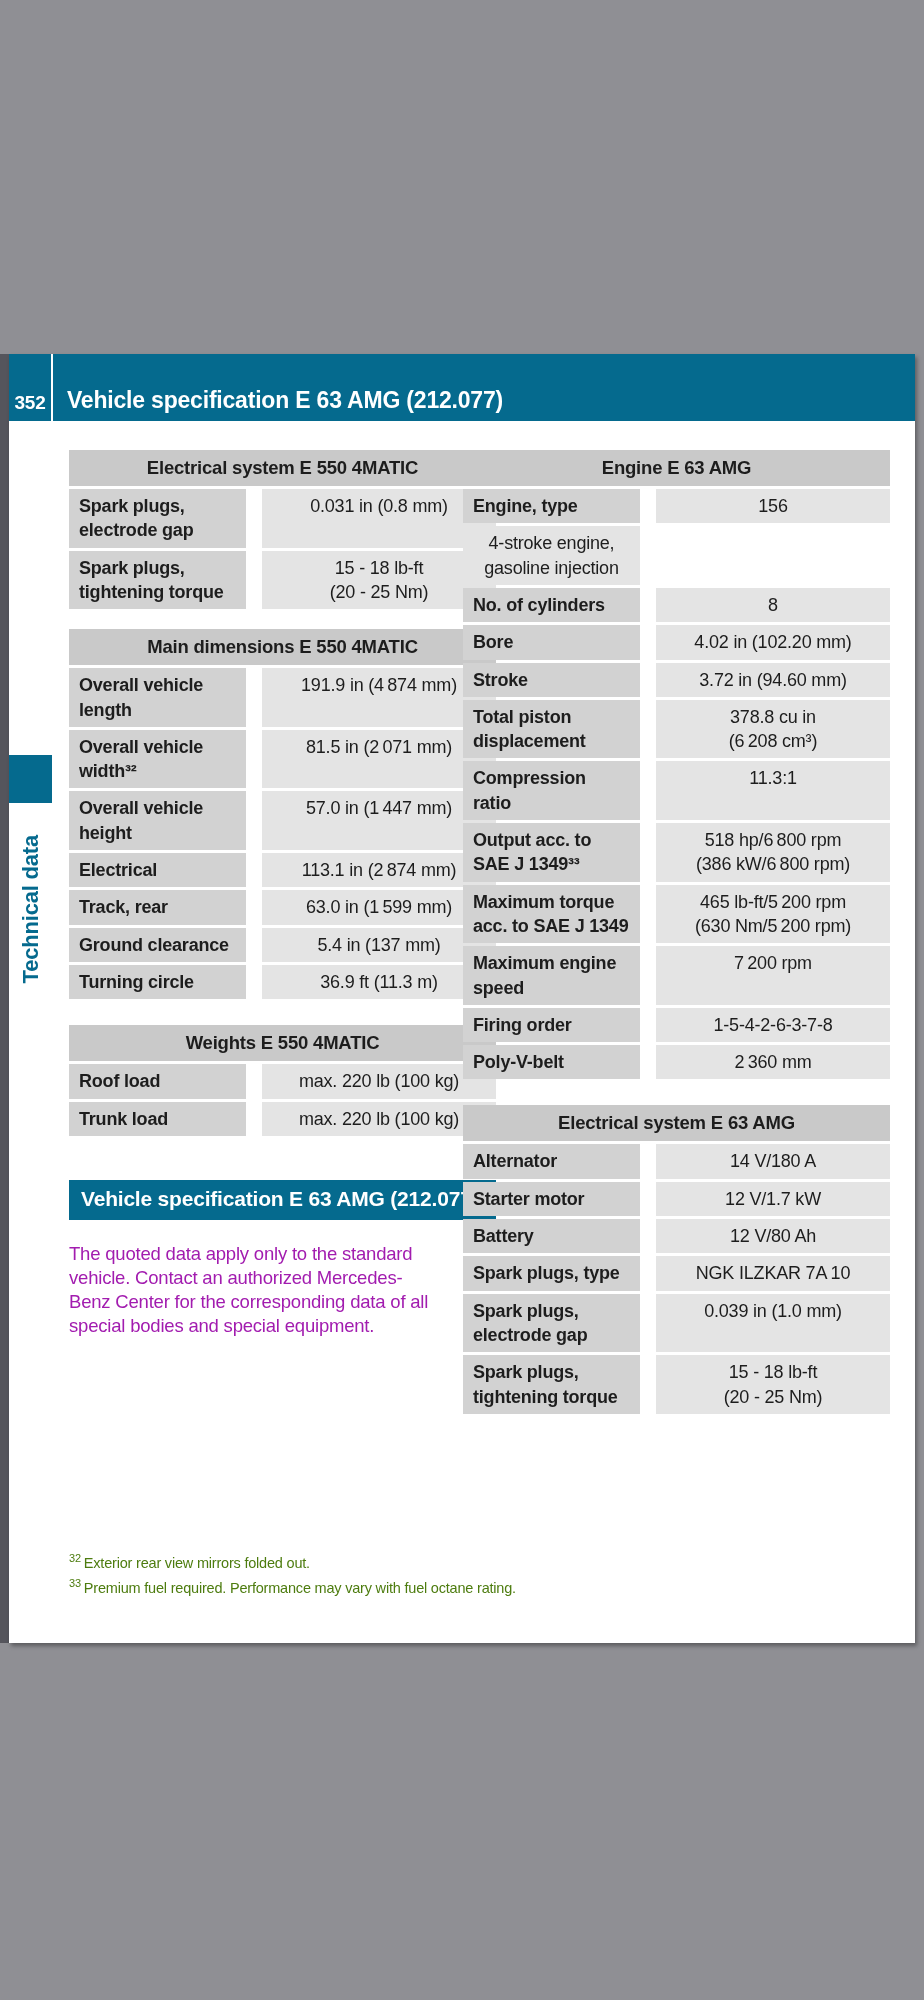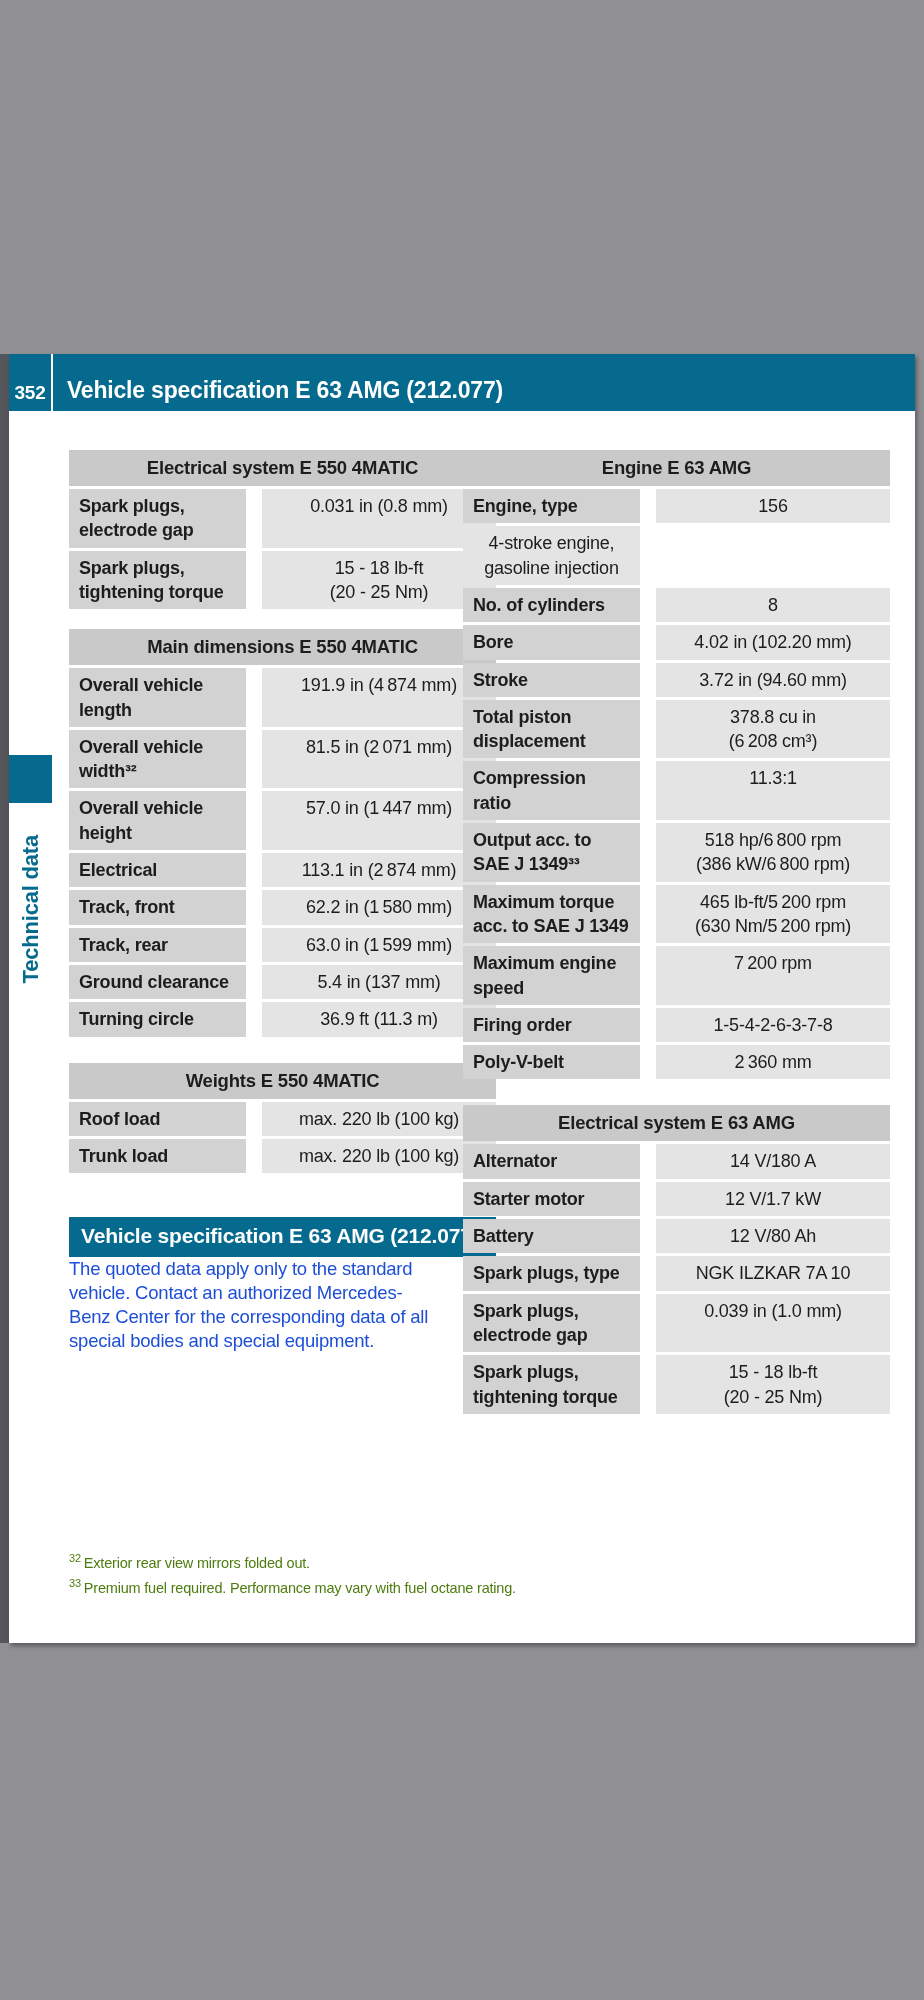--- a/index.html
+++ b/index.html
@@ -16,21 +16,21 @@
     position:absolute; left:0; top:354px; width:9px; height:1289px;
     background:#55555c;
   }
   .page {
     position:absolute; left:9px; top:354px; width:906px; height:1289px;
     background:#ffffff;
     box-shadow:2px 3px 4px rgba(0,0,0,0.35);
   }
   
   .banner {
-    position:absolute; left:0; top:0; right:0; height:57px;
+    position:absolute; left:0; top:0; right:0; height:67px;
     background:var(--accent);
     display:flex; align-items:flex-end; padding-bottom:7px;
   }
   .page-num {
     width:42px; text-align:center; color:#fff; font-weight:bold; font-size:19px;
   }
   .banner-divider {
     position:absolute; left:42px; top:0; bottom:0; width:2px; background:#fff;
   }
   .banner-title {
@@ -72,21 +72,21 @@
     background:#e4e4e4; text-align:center; font-size:18px;
     padding:5px 6px; white-space:pre-line; line-height:1.35;
   }
   
   .info-block {
     margin-top:44px; background:var(--accent); color:#fff;
     font-weight:bold; font-size:21px; line-height:1.24;
     padding:6px 12px 8px 12px;
   }
   .note {
-    font-size:18.5px; line-height:1.29; color:#1d4ed8;
+    margin-top:22px; font-size:18.5px; line-height:1.29; color:#a21caf;
     white-space:pre-line;
   }
   
   .footnotes {
     position:absolute; left:60px; top:1196px; width:720px;
     font-size:14.5px; color:#4d7c0f; line-height:1.5;
   }
   .footnote sup { font-size:11px; margin-right:3px; }
 </style>
 </head>
@@ -135,24 +135,20 @@
           <div class="t-value">81.5 in (2 071 mm)</div>
         </div>
         <div class="t-row">
           <div class="t-label">Overall vehicle
 height</div>
           <div class="t-value">57.0 in (1 447 mm)</div>
         </div>
         <div class="t-row">
           <div class="t-label">Electrical</div>
           <div class="t-value">113.1 in (2 874 mm)</div>
-        </div>
-        <div class="t-row">
-          <div class="t-label">Track, front</div>
-          <div class="t-value">62.2 in (1 580 mm)</div>
         </div>
         <div class="t-row">
           <div class="t-label">Track, rear</div>
           <div class="t-value">63.0 in (1 599 mm)</div>
         </div>
         <div class="t-row">
           <div class="t-label">Ground clearance</div>
           <div class="t-value">5.4 in (137 mm)</div>
         </div>
         <div class="t-row">

